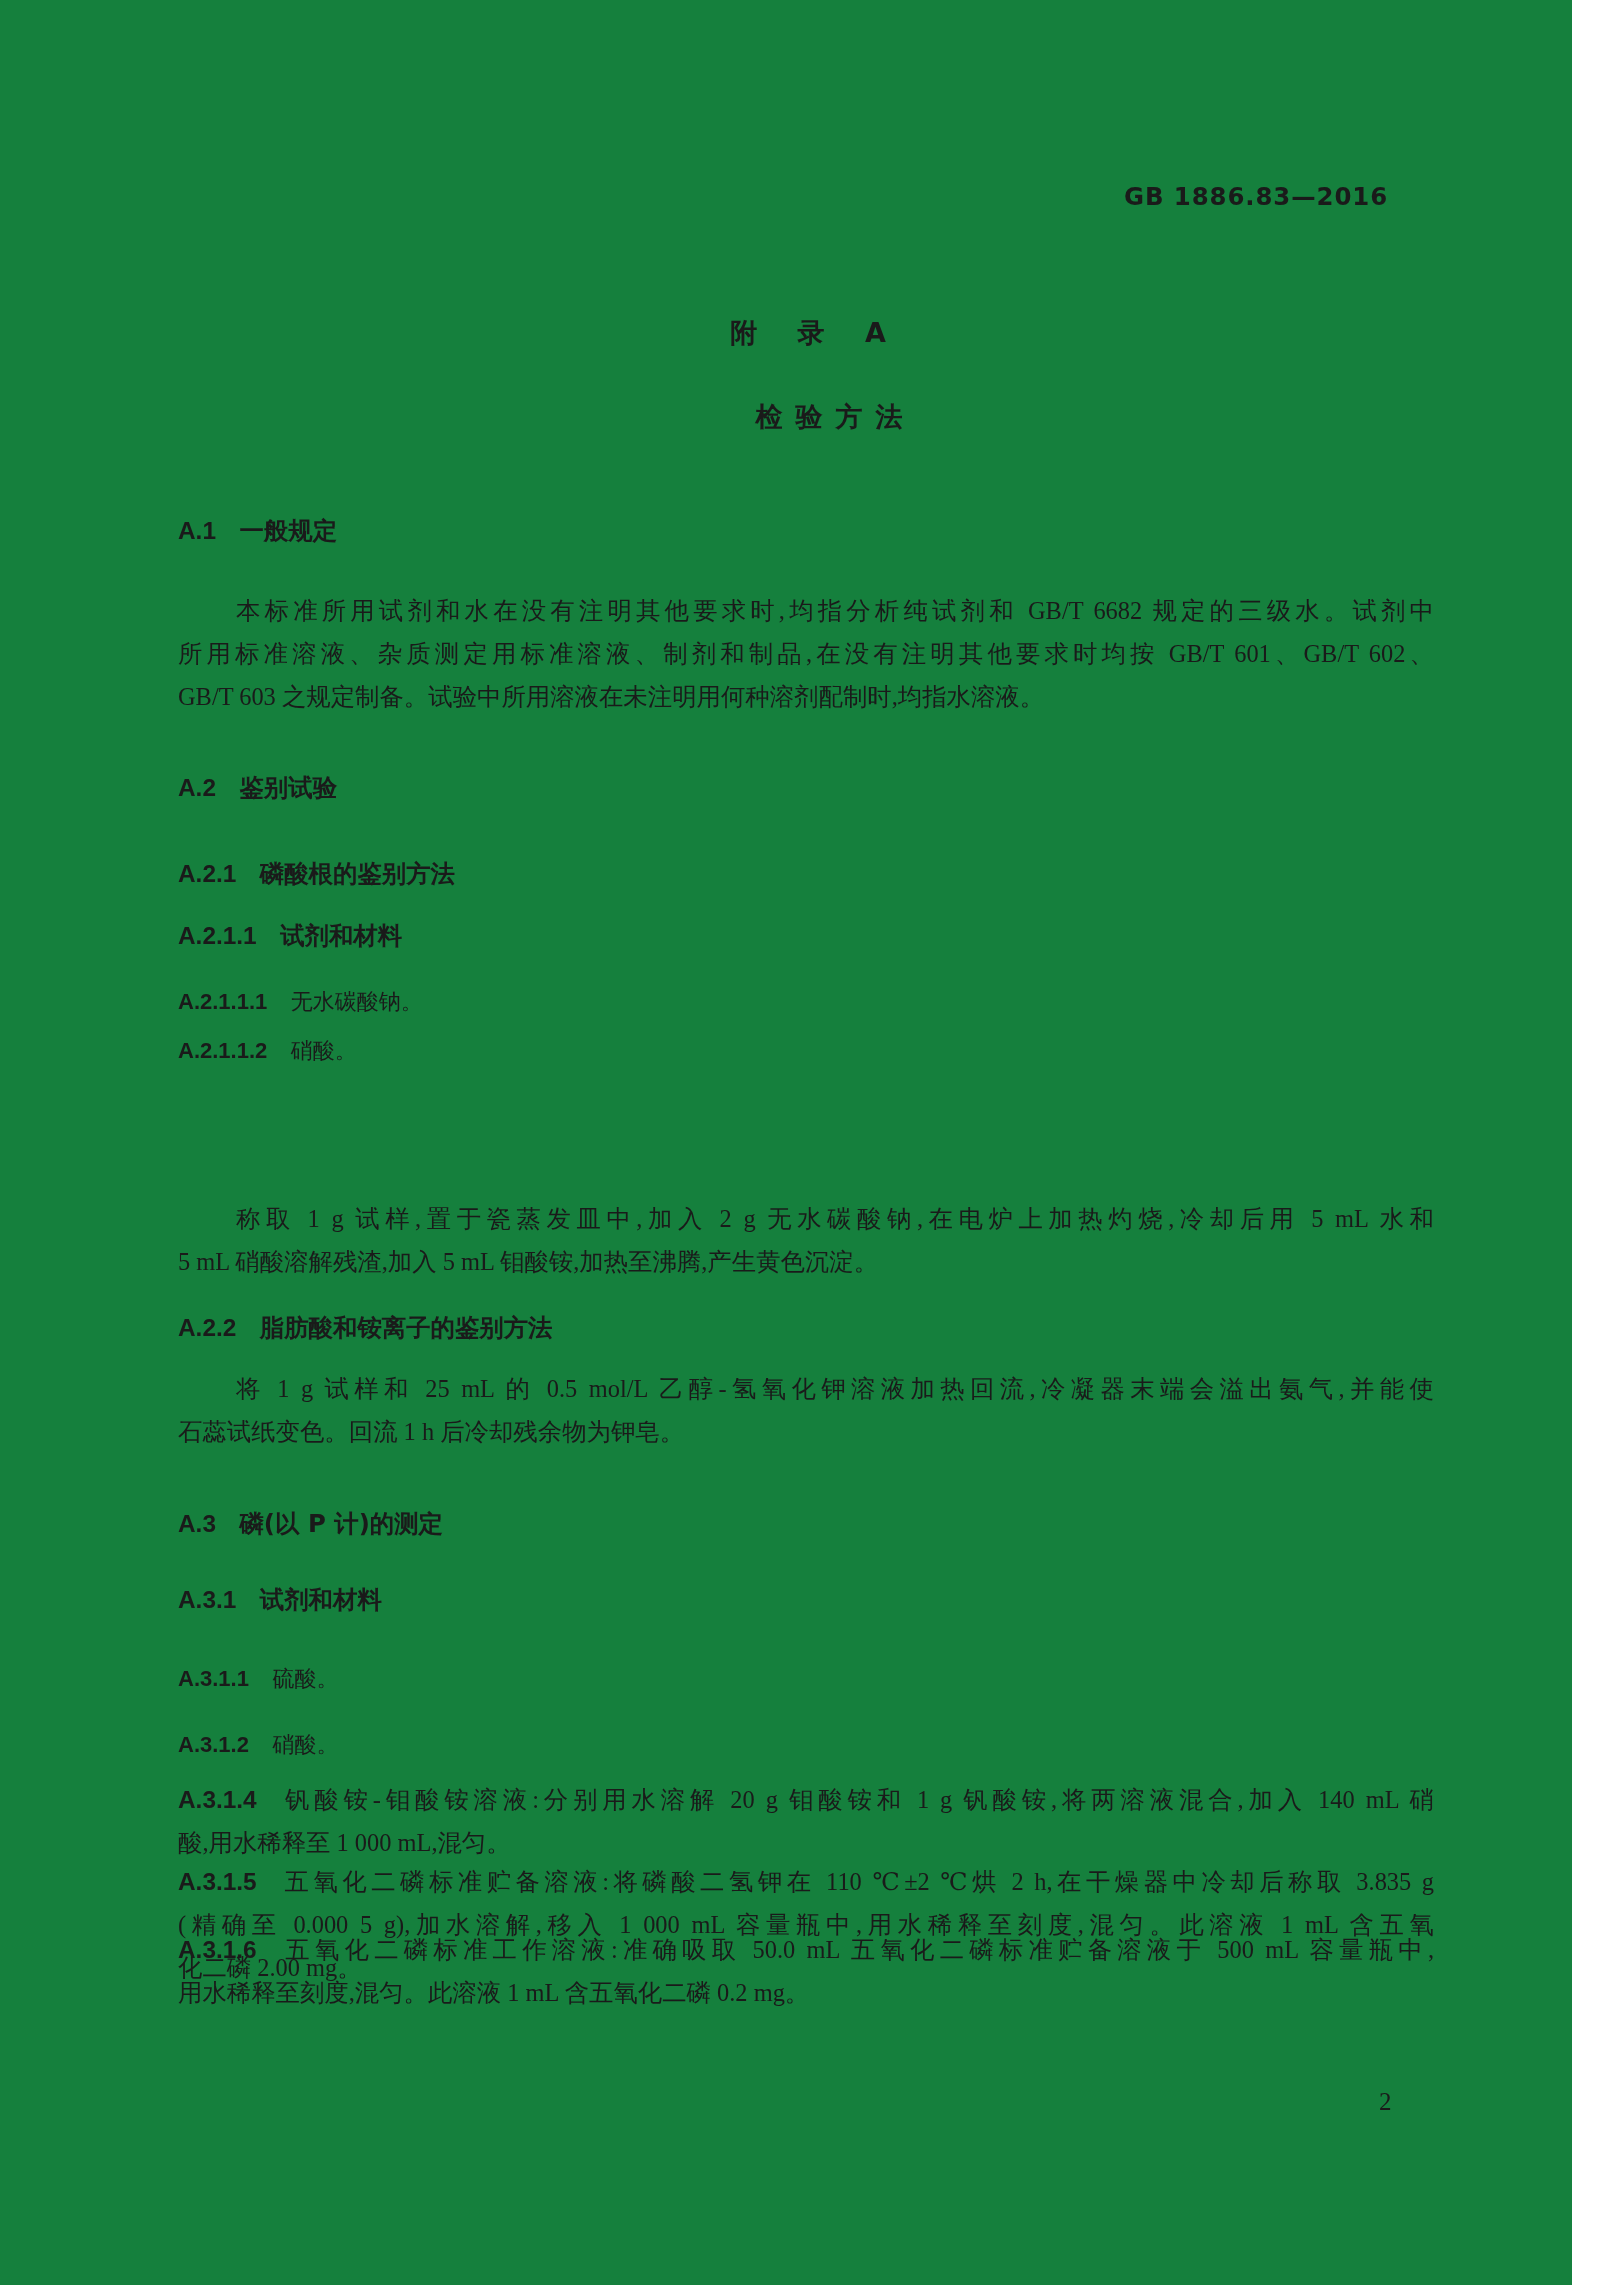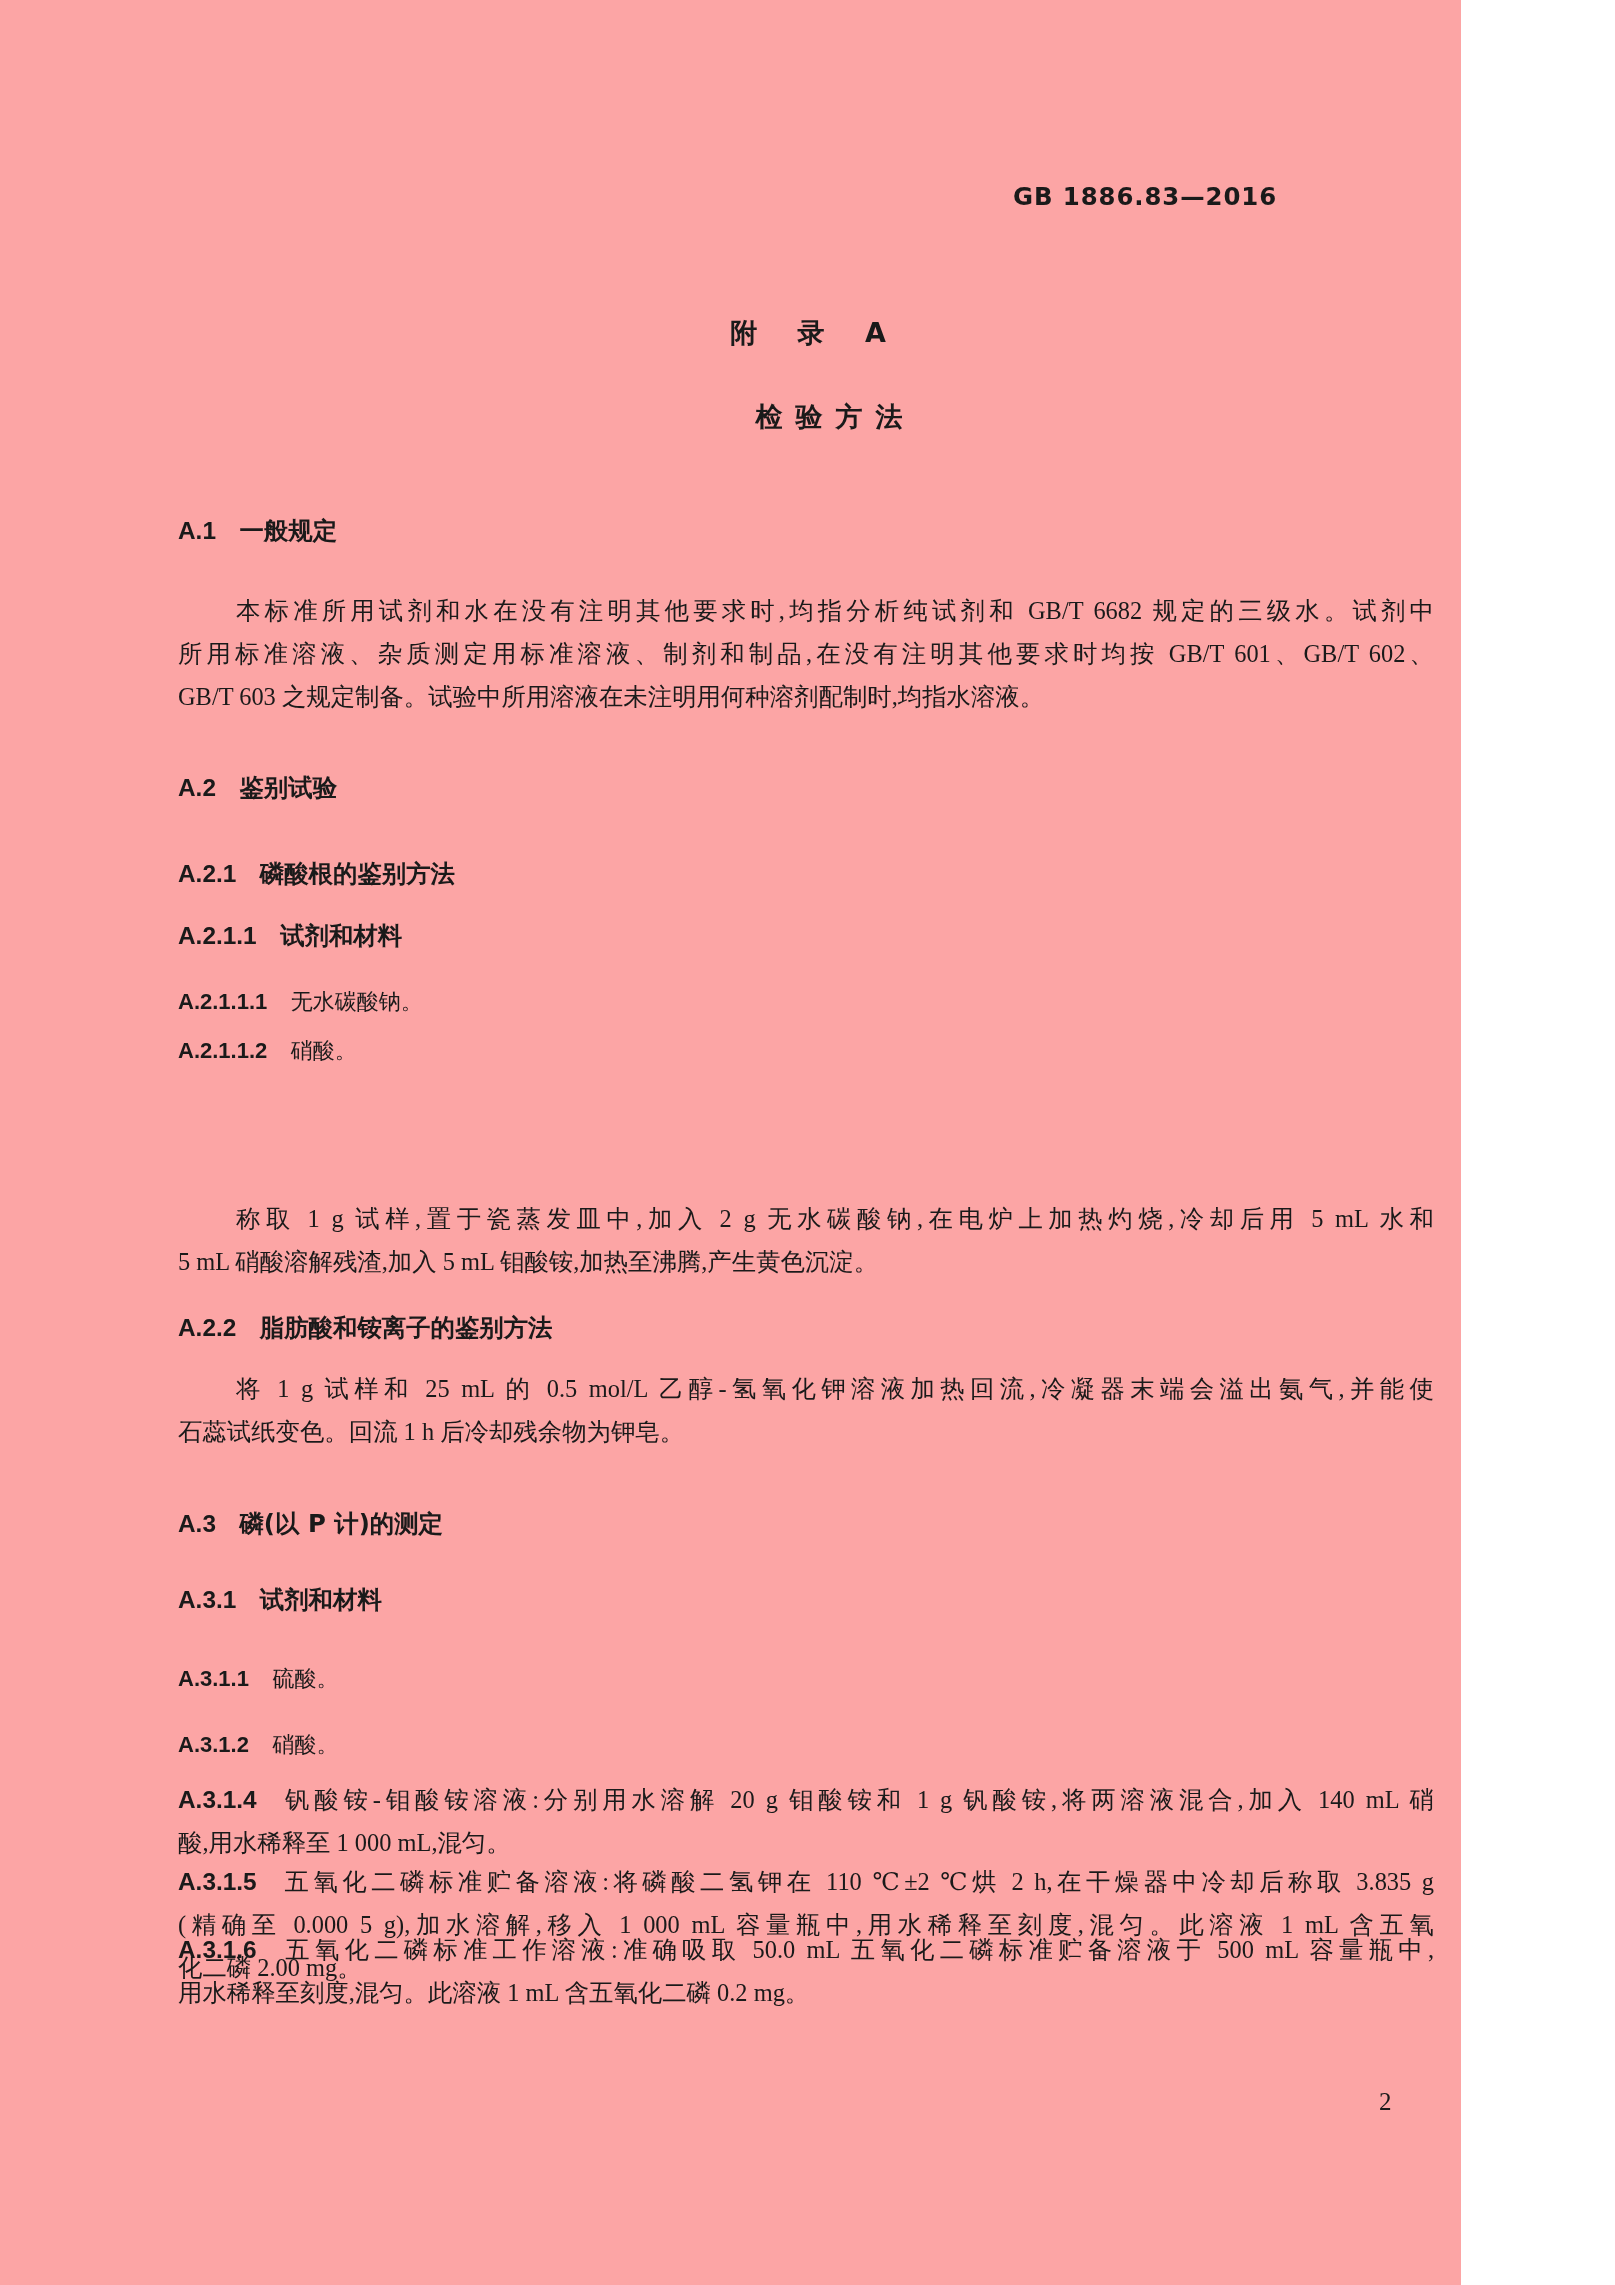--- a/index.html
+++ b/index.html
@@ -1,20 +1,20 @@
 <!DOCTYPE html>
 <html style="font-size:14.5px"><head>
 <meta charset="utf-8">
 <style>
   html,body{margin:0;padding:0;background:#ffffff;}
   .page{
     position:relative;
-    width:1461px;
+    width:1572px;
     height:2285px;
-    background:#fca5a5;
+    background:#15803d;
     color:#1a1a1a;
     font-family:"Liberation Serif","DejaVu Serif",serif;
     font-size:24.4px;
     overflow:hidden;
   }
   .abs{position:absolute;}
   .doc-code{
     top:184px; right:184px;
     font-family:"DejaVu Sans","Liberation Sans",sans-serif;
     font-weight:bold;

